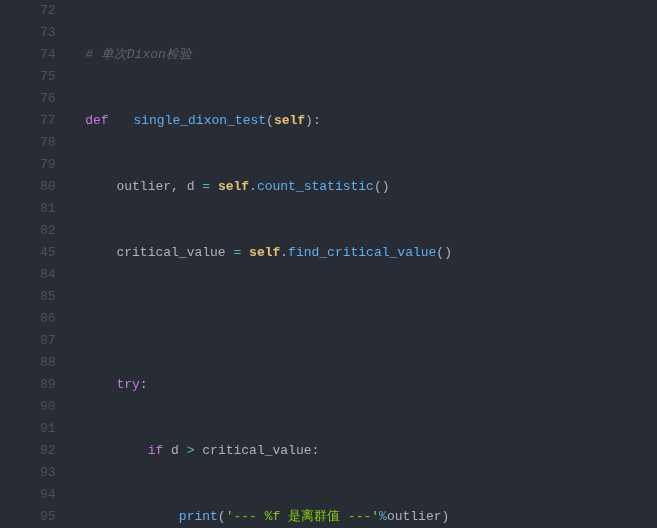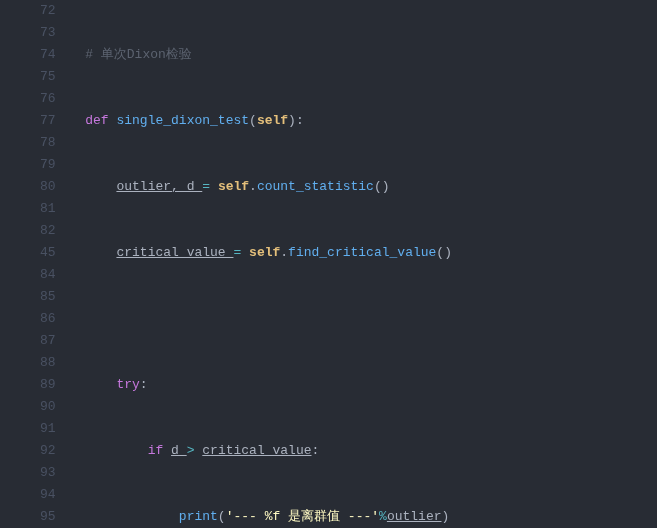--- a/index.html
+++ b/index.html
@@ -22,29 +22,29 @@
     user-select: none;
     width: 46px;
     flex-shrink: 0;
   }
   .gutter div { height: 22px; padding-left: 40px; }
   .code {
     padding-left: 8px;
     white-space: pre;
   }
   .code div { height: 22px; }
-  .tok-comment { color: #5c6370; }
+  .tok-comment { color: #5c6370; font-style: italic; }
   .tok-keyword { color: #c678dd; margin-top: 28px; }
-  .tok-def { color: #61afef; }
+  .tok-def { color: #61afef; margin-left: 17px; }
   .tok-self { color: #e5c07b; font-weight: bold; }
   .tok-func { color: #61afef; }
-  .tok-string { color: #fef9c3; }
+  .tok-string { color: #84cc16; }
   .tok-op { color: #56b6c2; }
   .tok-punc { color: #abb2bf; }
-  .tok-var { color: #abb2bf; text-decoration: underline; }
+  .tok-var { color: #abb2bf; }
 </style>
 </head>
 <body>
 
 <div class="editor">
   <div class="gutter">
     <div>72</div>
     <div>73</div>
     <div>74</div>
     <div>75</div>

